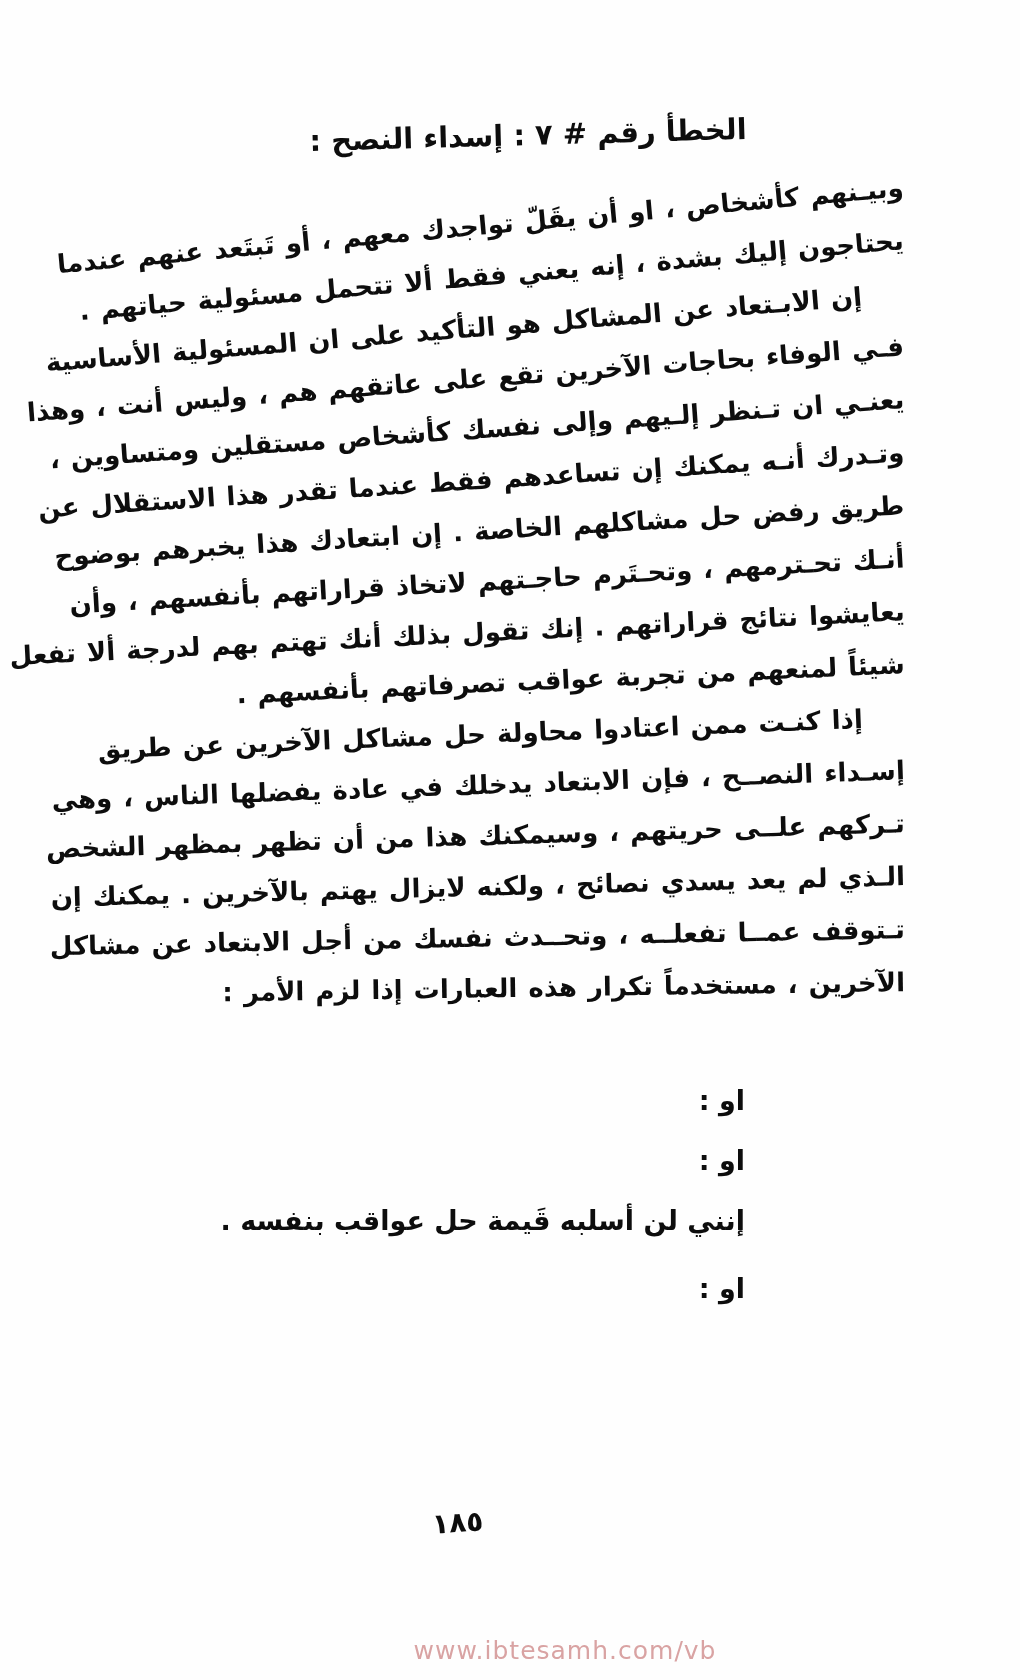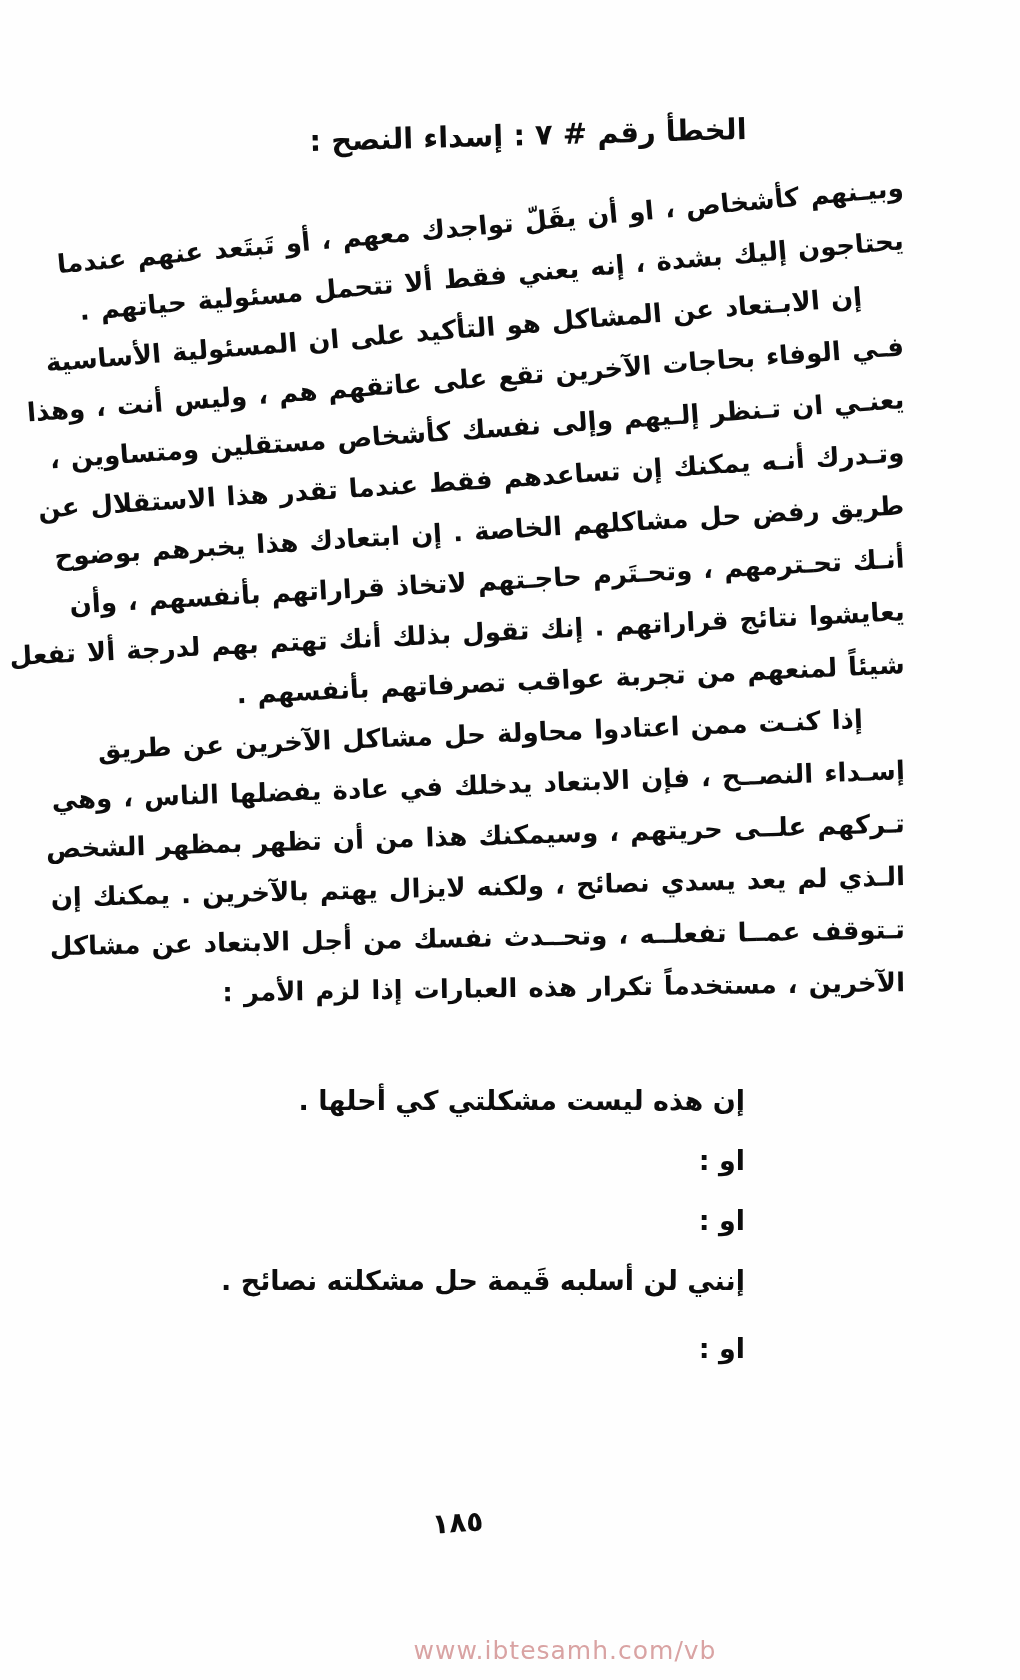--- a/index.html
+++ b/index.html
@@ -112,23 +112,22 @@
       <div class="bline pend" style="transform: rotate(-2.59deg);">شيئاً لمنعهم من تجربة عواقب تصرفاتهم بأنفسهم .</div>
       <div class="bline indent" style="transform: rotate(-2.3deg);">إذا كنـت ممن اعتادوا محاولة حل مشاكل الآخرين عن طريق</div>
       <div class="bline" style="transform: rotate(-2.01deg);">إسـداء النصــح ، فإن الابتعاد يدخلك في عادة يفضلها الناس ، وهي</div>
       <div class="bline" style="transform: rotate(-1.72deg);">تـركهم علــى حريتهم ، وسيمكنك هذا من أن تظهر بمظهر الشخص</div>
       <div class="bline" style="transform: rotate(-1.43deg);">الـذي لم يعد يسدي نصائح ، ولكنه لايزال يهتم بالآخرين . يمكنك إن</div>
       <div class="bline" style="transform: rotate(-1.14deg);">تـتوقف عمــا تفعلــه ، وتحــدث نفسك من أجل الابتعاد عن مشاكل</div>
       <div class="bline pend" style="transform: rotate(-0.85deg);">الآخرين ، مستخدماً تكرار هذه العبارات إذا لزم الأمر :</div>
     </div>
 
   <div class="statements">
-      <div class="stline">إن هذه ليست مشكلتي كي أحلها .</div>
       <div class="stline or-line">او :</div>
       <div class="stline or-line">او :</div>
-      <div class="stline">إنني لن أسلبه قَيمة حل مشكلته نصائح .</div>
+      <div class="stline">إنني لن أسلبه قَيمة حل عواقب بنفسه .</div>
       <div class="stline or-line" style="margin-top: 30px;">او :</div>
     </div>
 
   <div class="page-number">١٨٥</div>
 
   <div class="watermark" style="color: rgb(217, 163, 163);">www.ibtesamh.com/vb</div>
 </div>
 
 </body></html>

